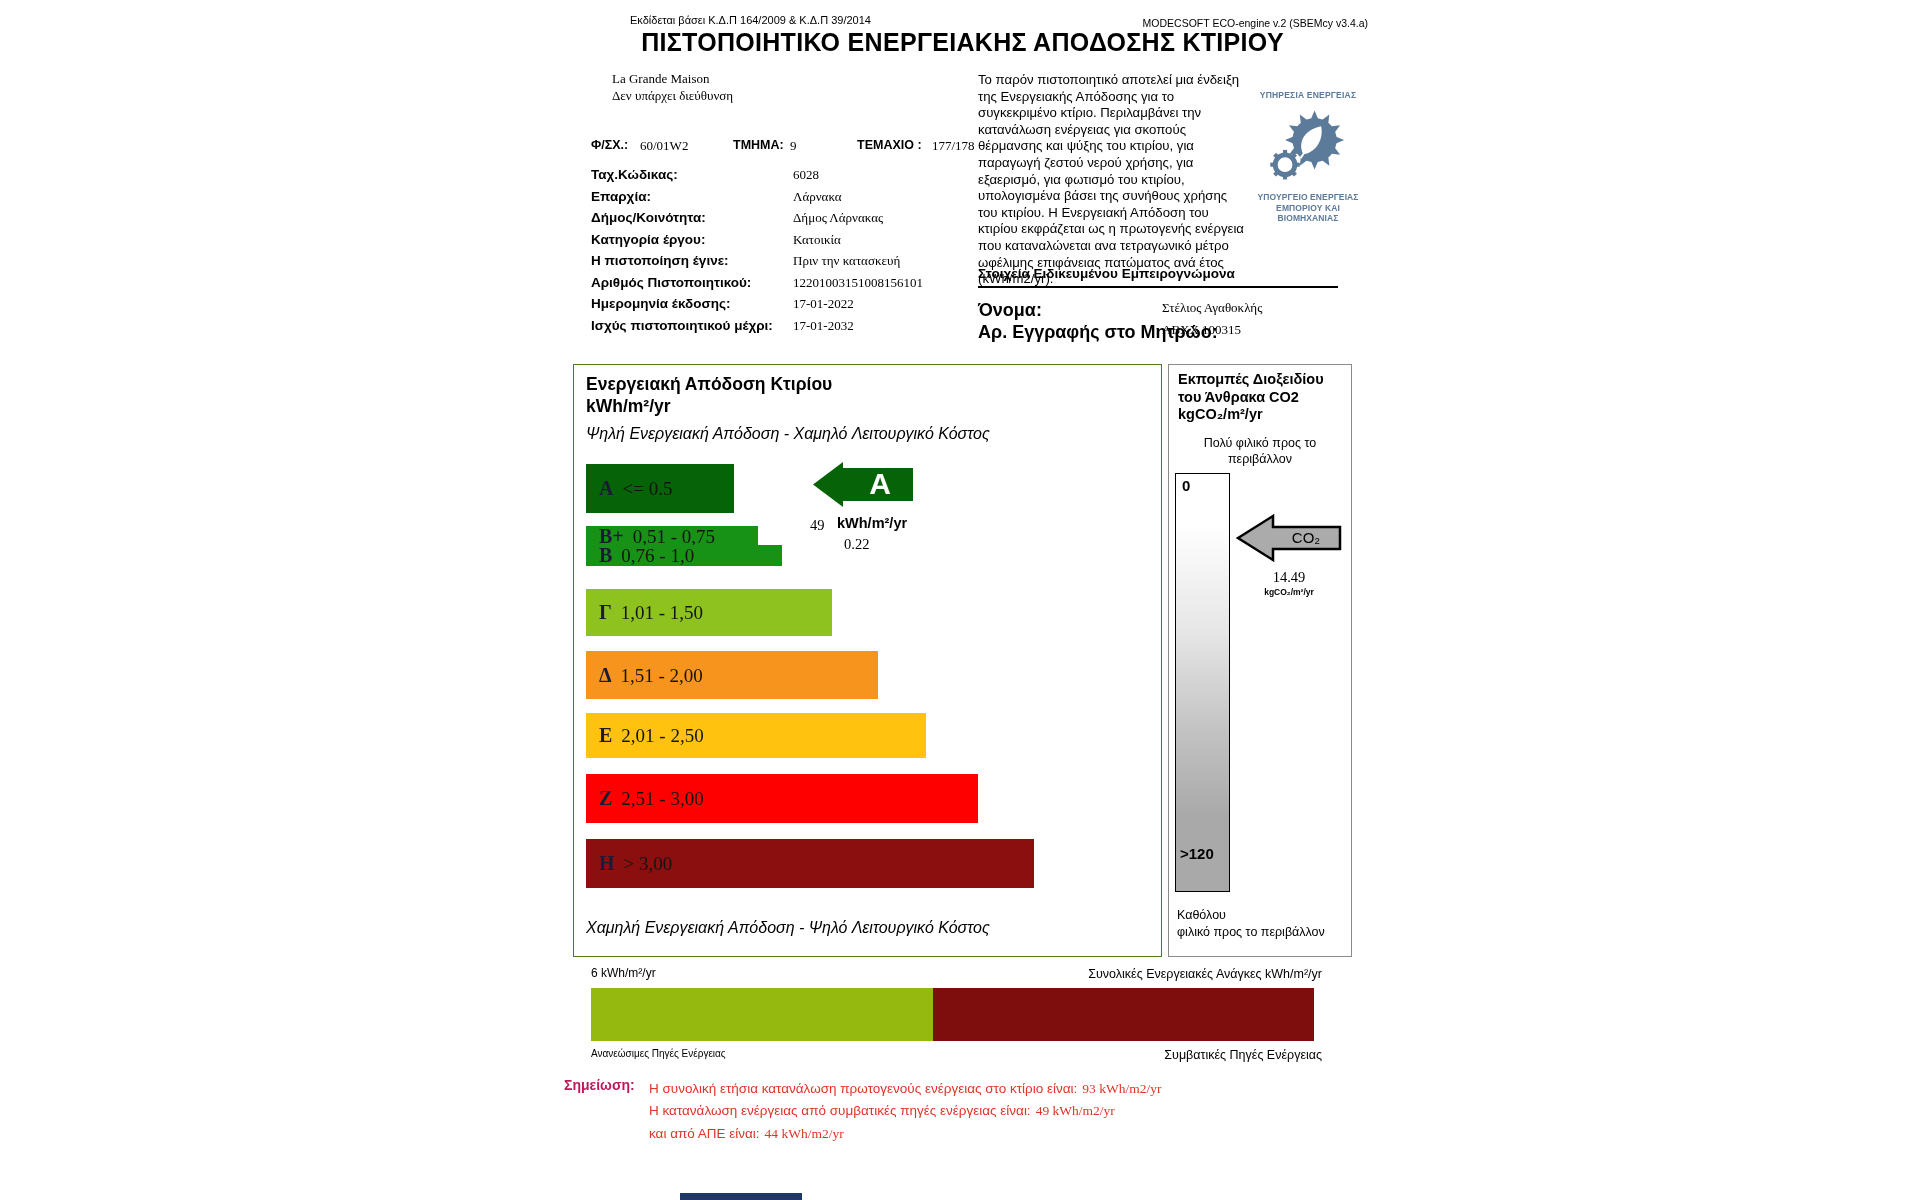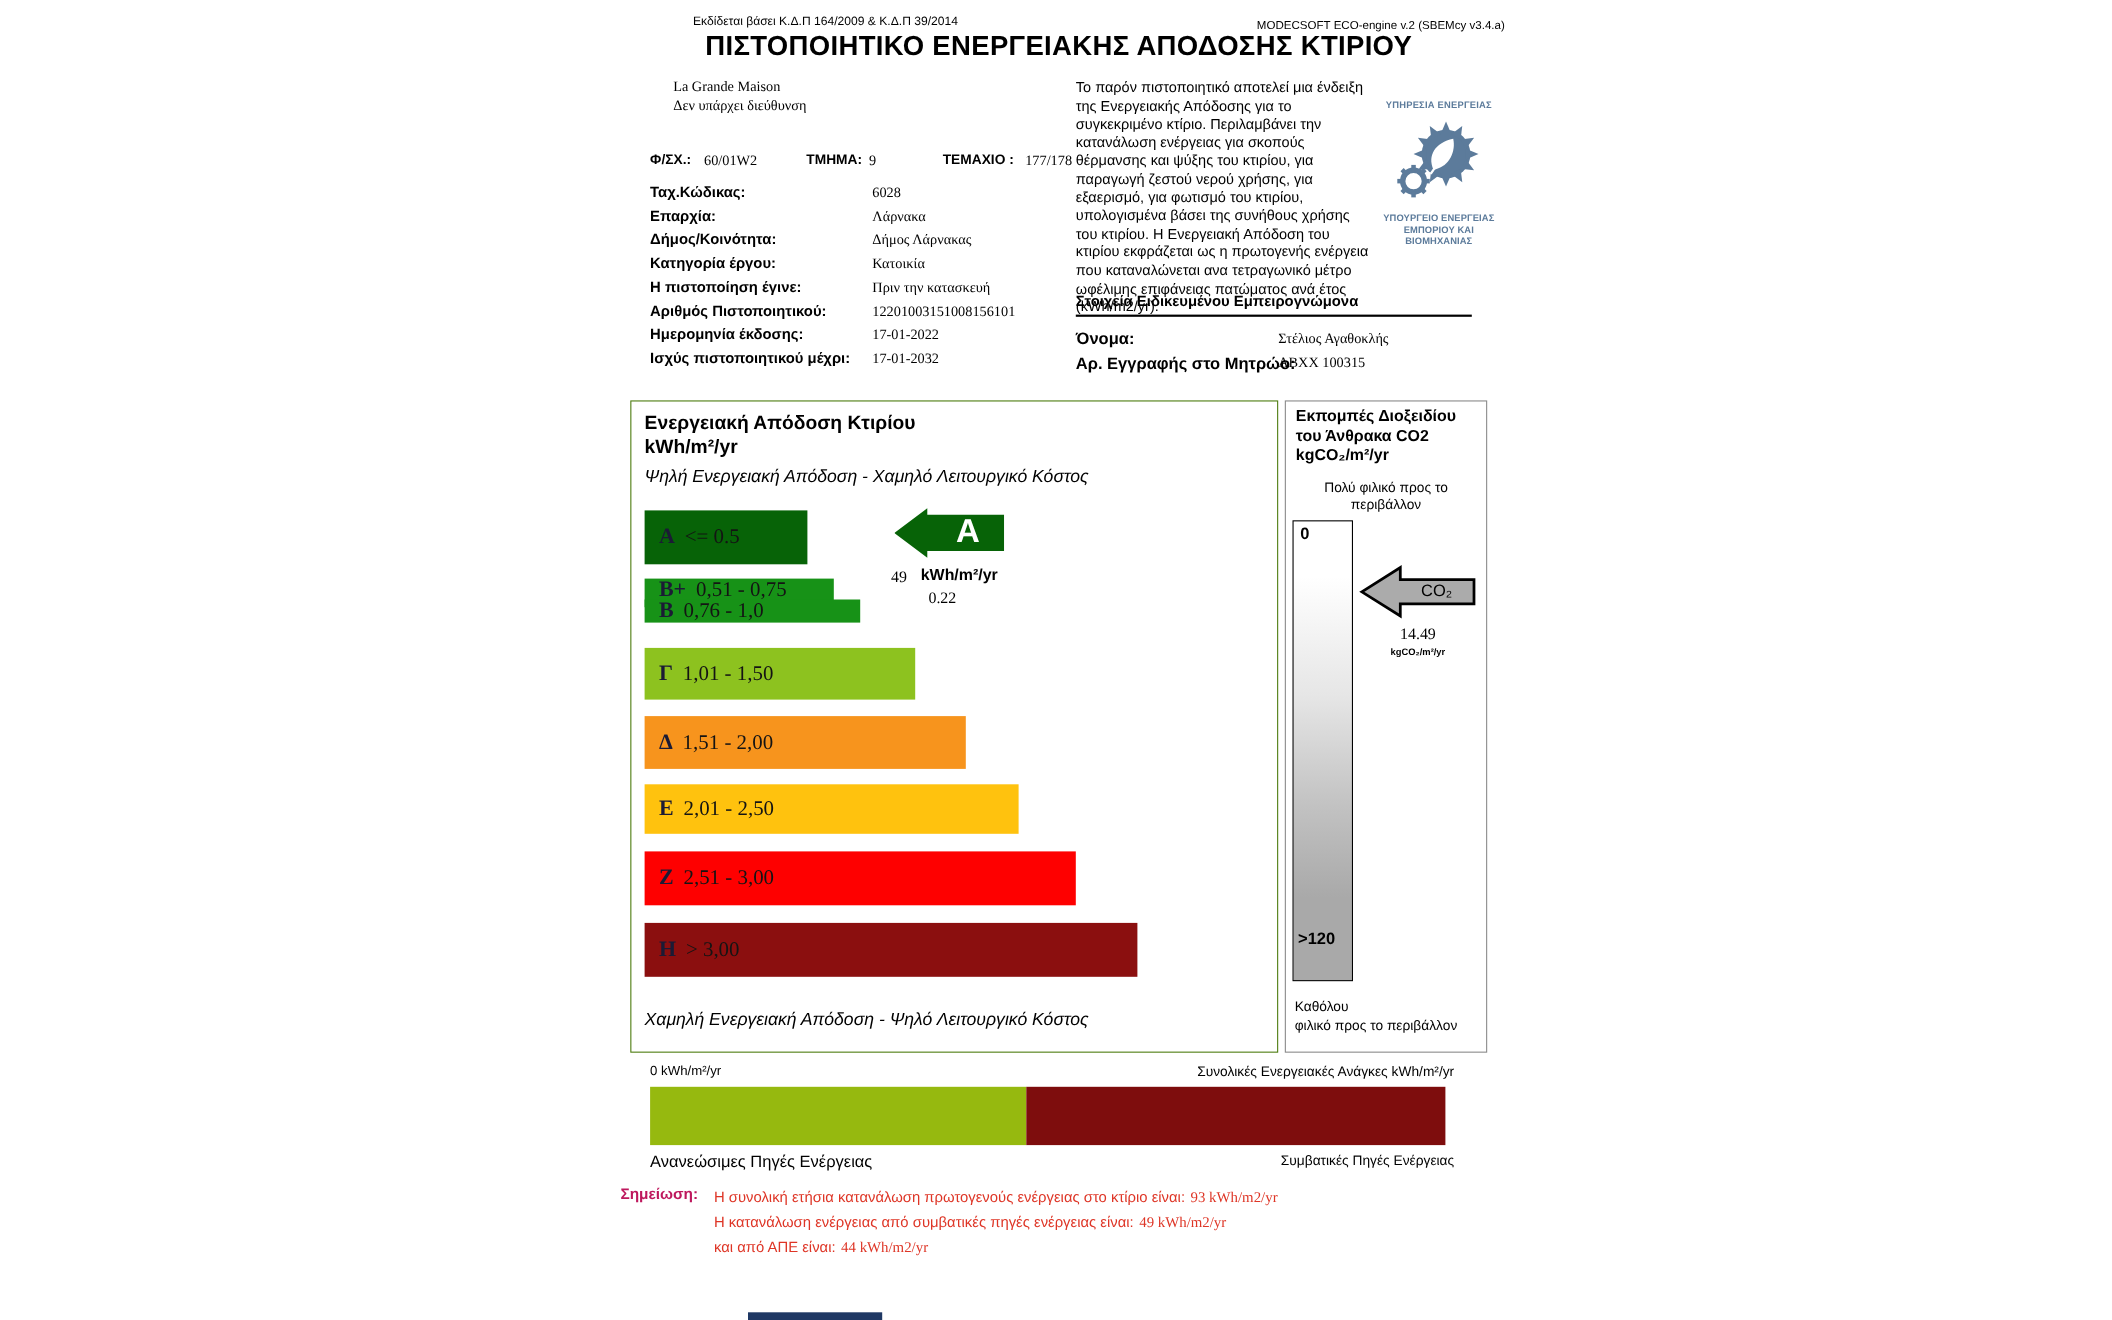--- a/index.html
+++ b/index.html
@@ -21,21 +21,21 @@
   .plan-row .val{position:absolute;font-size:13px;}
   .fields{left:591px;top:167px;width:400px;display:grid;grid-template-columns:202px auto;grid-auto-rows:21.5px;}
   .fields .flabel{font-weight:bold;font-size:13.5px;white-space:nowrap;}
   .fields .fvalue{font-size:13px;white-space:nowrap;}
 
   
   .description{left:978px;top:72px;width:270px;font-size:13.2px;line-height:16.6px;text-align:left;}
   .expert-title{left:978px;top:266px;width:360px;font-size:13.5px;font-weight:bold;border-bottom:2px solid #000;padding-bottom:5px;}
   .expert-row1{left:978px;top:300px;height:20px;}
   .expert-row2{left:978px;top:322px;height:20px;}
-  .expert-label{position:absolute;left:0;font-weight:bold;font-size:15px;white-space:nowrap;}
+  .expert-label{position:absolute;left:0;font-weight:bold;font-size:18px;white-space:nowrap;}
   .expert-value{position:absolute;left:184px;font-size:13px;white-space:nowrap;}
 
   
   .logo-block{left:1250px;top:90px;width:116px;text-align:center;color:#5C7B9B;}
   .logo-top{font-size:8.5px;font-weight:bold;letter-spacing:.2px;}
   .logo-svg{margin-top:2px;}
   .logo-bottom{font-size:8.5px;font-weight:bold;line-height:10.5px;letter-spacing:.1px;}
 
   
   .energy-panel{left:573px;top:364px;width:587px;height:591px;border:1px solid #4d7c0f;}
@@ -67,21 +67,21 @@
     font-size:15px;font-weight:normal;}
   .co2-value{position:absolute;left:66px;top:204px;width:108px;text-align:center;font-size:14.5px;}
   .co2-unit{position:absolute;left:66px;top:222px;width:108px;text-align:center;font-size:8.5px;font-weight:bold;}
   .co2-note-bottom{position:absolute;left:8px;top:542px;font-size:12.5px;line-height:17px;}
 
   
   .tb-left-top{left:591px;top:966px;font-size:12px;}
   .tb-right-top{left:800px;top:967px;width:522px;text-align:right;font-size:12.5px;}
   .tb-bar{left:591px;top:988px;width:723px;height:53px;display:flex;}
   .tb-seg-conventional{flex:1;}
-  .tb-left-bottom{left:591px;top:1048px;font-size:15px;}
+  .tb-left-bottom{left:591px;top:1048px;font-size:10px;}
   .tb-right-bottom{left:900px;top:1048px;width:422px;text-align:right;font-size:12.5px;}
 
   
   .note-label{left:564px;top:1077px;font-size:14px;font-weight:bold;}
   .note-lines{left:649px;top:1078px;font-size:13.5px;line-height:22.3px;}
   .note-line .nval{font-family:"Liberation Serif","DejaVu Serif",serif;margin-left:5px;}
 
   
   .footer{left:564px;top:1156px;width:790px;font-size:13.5px;font-weight:bold;line-height:19.5px;}
   .page-edge-artifact{left:680px;top:1193px;width:122px;height:7px;background:#1F3864;}
@@ -224,21 +224,21 @@
       <span class="co2-arrow-label">CO₂</span>
     </div>
     <span class="co2-value serif">14.49</span>
     <span class="co2-unit">kgCO₂/m²/yr</span>
     <div class="co2-note-bottom">
       <div>Καθόλου</div>
       <div>φιλικό προς το περιβάλλον</div>
     </div>
   </div>
 
-  <div class="abs tb-left-top">0 kWh/m²/yr</div>
+  <div class="abs tb-left-top">6 kWh/m²/yr</div>
   <div class="abs tb-right-top">Συνολικές Ενεργειακές Ανάγκες kWh/m²/yr</div>
   <div class="abs tb-bar">
     <div class="tb-seg-renewable" style="width: 47.3%; background: rgb(150, 185, 15);"></div>
     <div class="tb-seg-conventional" style="background: rgb(126, 13, 13);"></div>
   </div>
   <div class="abs tb-left-bottom">Ανανεώσιμες Πηγές Ενέργειας</div>
   <div class="abs tb-right-bottom">Συμβατικές Πηγές Ενέργειας</div>
 
   <div class="abs note-label" style="color: #be185d;">Σημείωση:</div>
   <div class="abs note-lines" style="color: rgb(222, 53, 38);">

